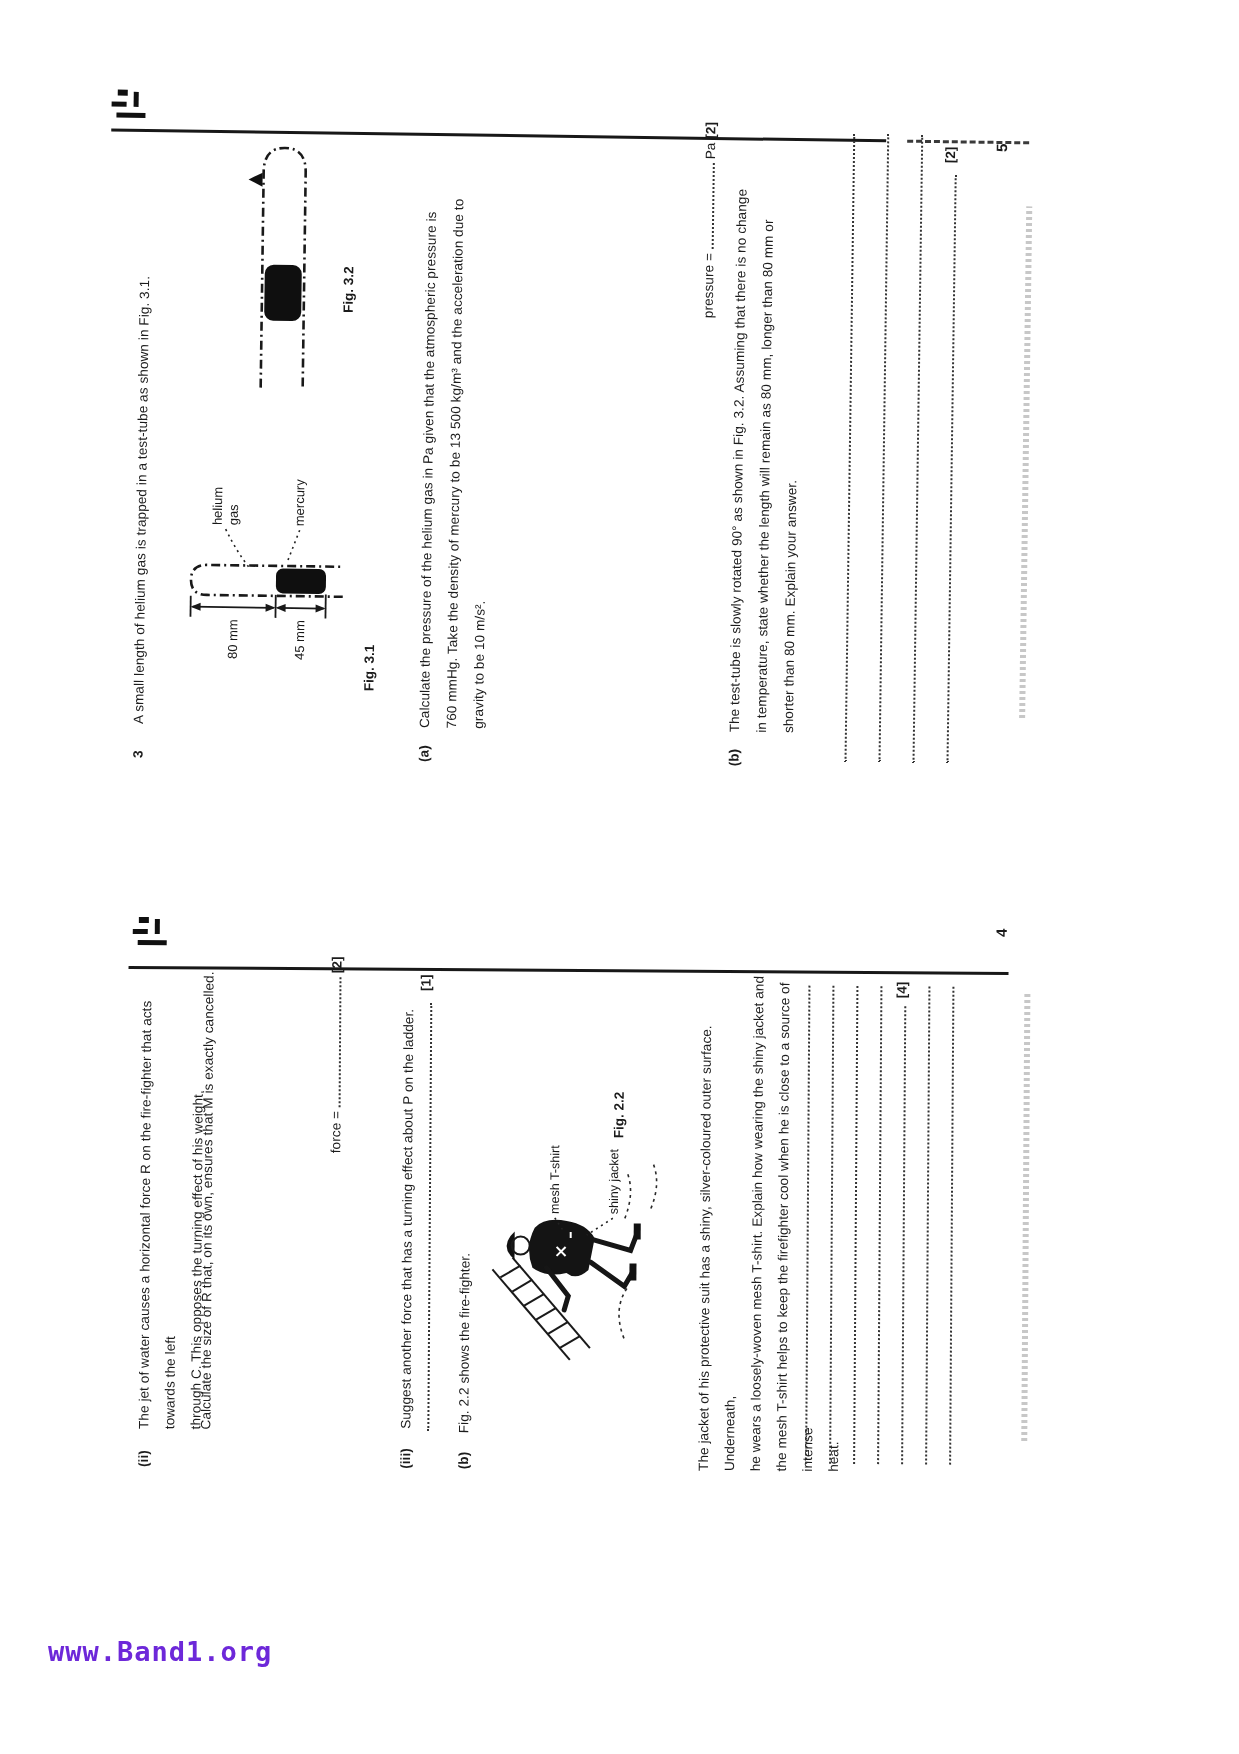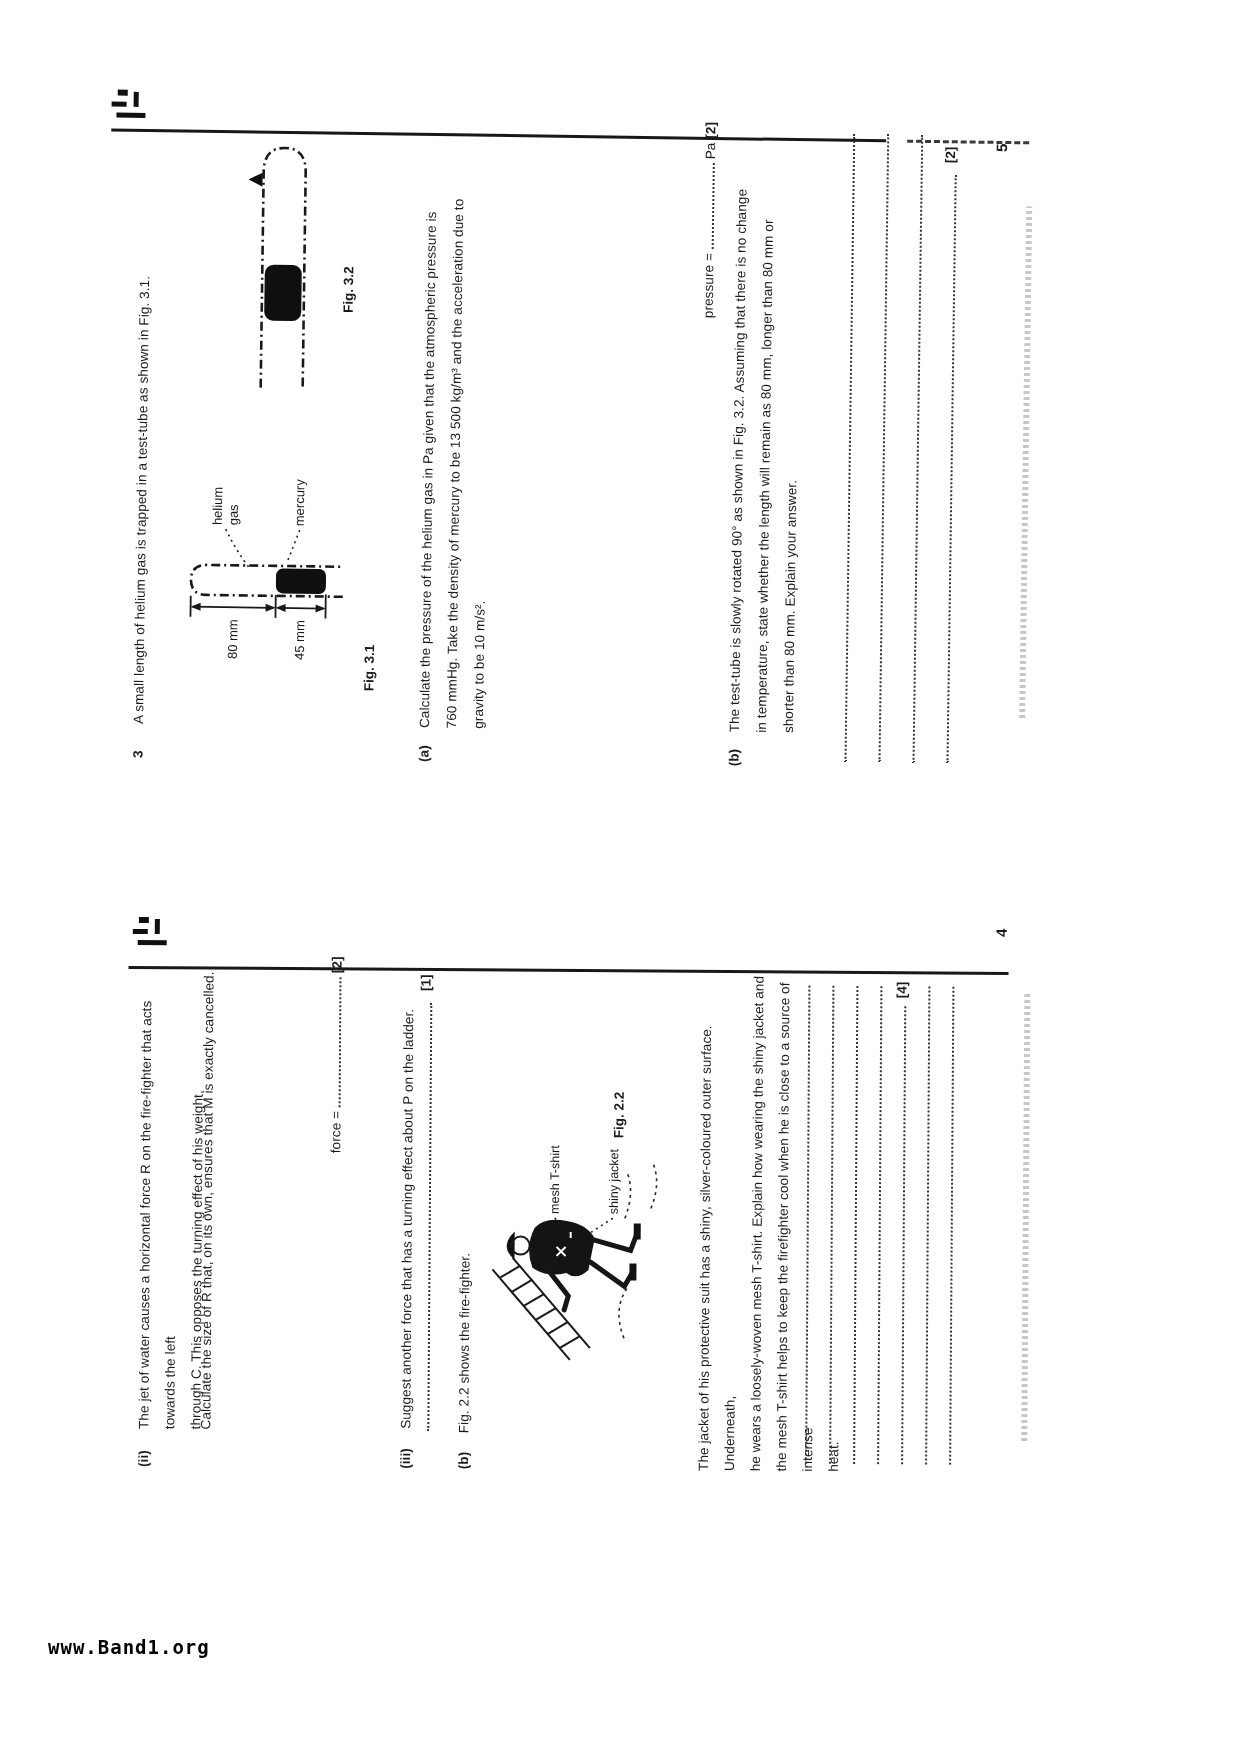--- a/index.html
+++ b/index.html
@@ -20,22 +20,22 @@
   .marks{font-weight:700;font-size:13.5px;}
   .caption{font-weight:700;font-size:13.5px;}
   .pagenum{font-weight:700;font-size:15px;}
   .footerline{background:repeating-linear-gradient(90deg,#9a9a9a 0 3px,transparent 3px 6px);opacity:.55;}
   .logomark{width:34px;height:38px;}
   .logomark i{position:absolute;background:#101010;}
   .logomark .lb1{left:2px;top:5px;width:5px;height:29px;}
   .logomark .lb2{left:13px;top:0;width:5px;height:15px;}
   .logomark .lb3{left:13px;top:22px;width:15px;height:5px;}
   .logomark .lb4{left:24px;top:6px;width:6px;height:10px;}
-  .watermark{font-family:"DejaVu Sans Mono",monospace;font-size:19px;font-weight:700;
-             color:#000000;letter-spacing:1px;}
+  .watermark{font-family:"DejaVu Sans Mono",monospace;font-size:27px;font-weight:700;
+             color:#6d28d9;letter-spacing:1px;}
   svg text{font-family:"Liberation Sans",sans-serif;fill:#181818;}
 </style>
 </head>
 <body>
 
 <div id="canvas">
 
   <div class="sheet" id="sheet5">
 
     <div class="abs logomark" style="left:664px;top:22px;">

